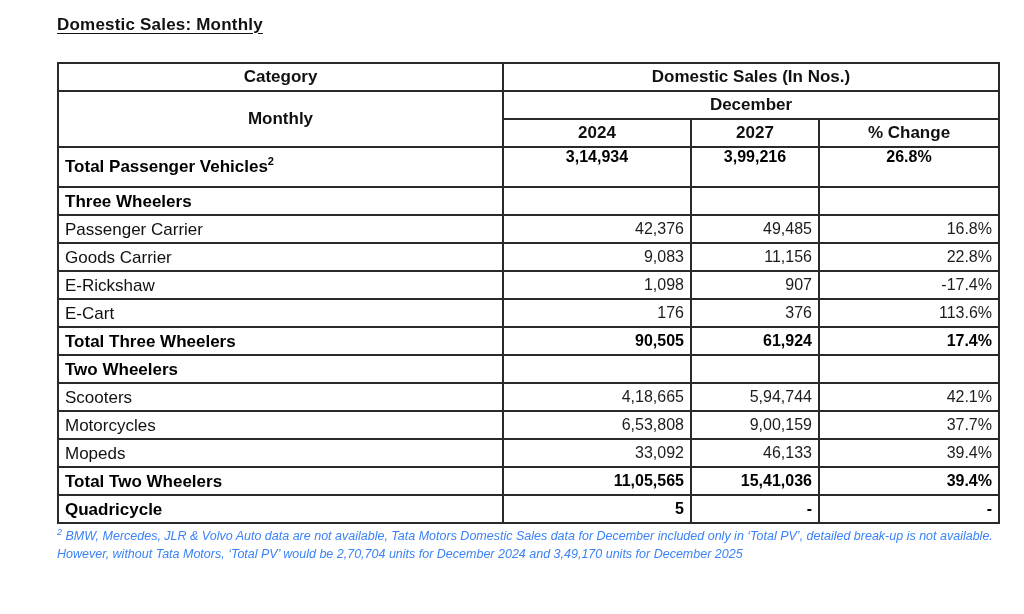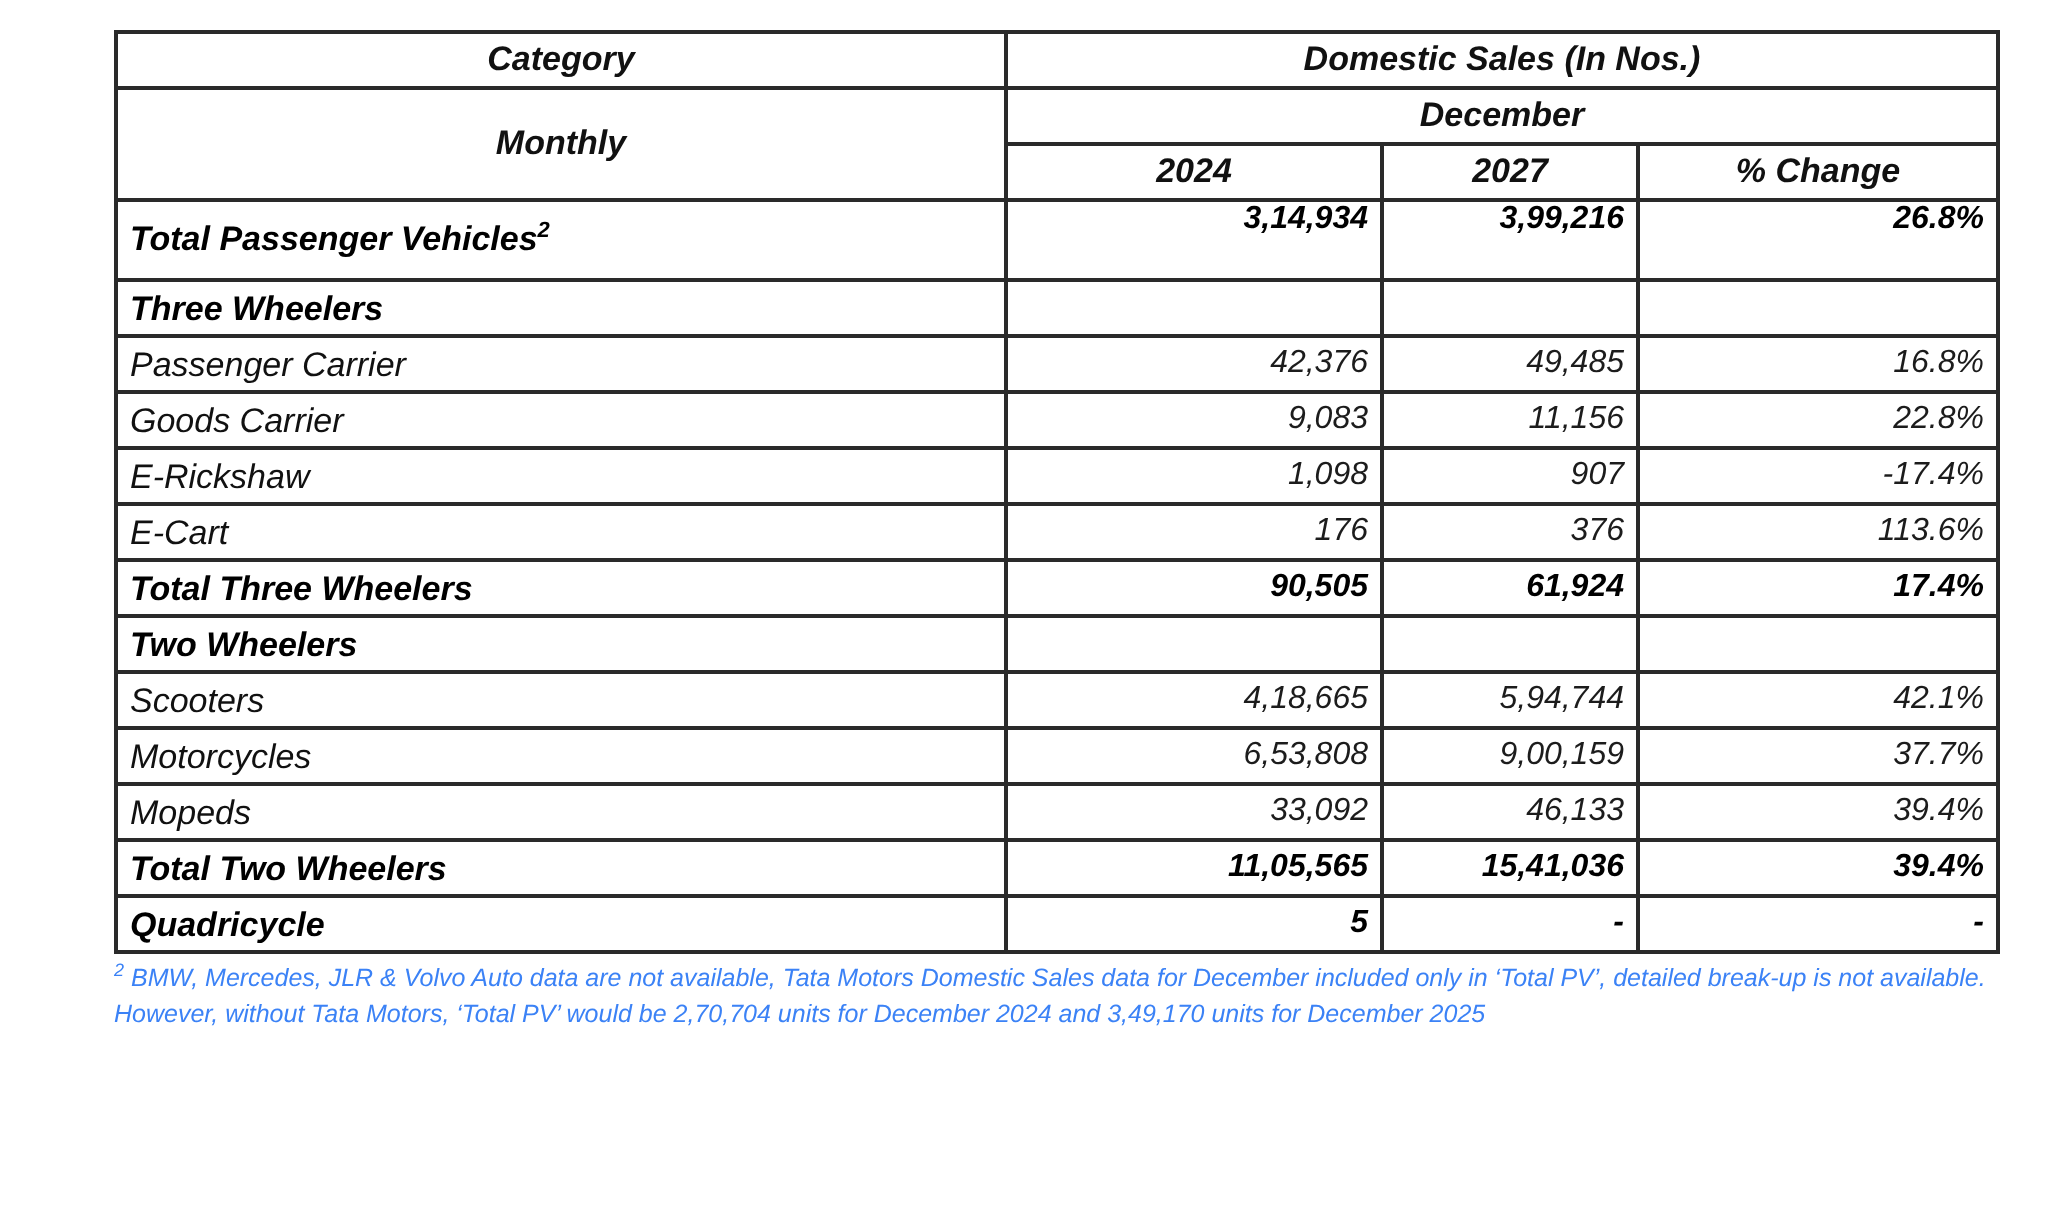--- a/index.html
+++ b/index.html
@@ -22,21 +22,20 @@
     font-weight: bold;
     text-decoration: underline;
     text-underline-offset: 3px;
     margin: 0 0 27px 0;
     letter-spacing: 0.2px;
   }
   table.sales {
     border-collapse: collapse;
     table-layout: fixed;
     width: 941px;
-    font-style: italic;
   }
   table.sales th,
   table.sales td {
     border: 2px solid #2a2a2a;
     padding: 0 6px;
     height: 28px;
     line-height: 1.15;
     overflow: hidden;
     white-space: nowrap;
   }
@@ -66,20 +65,21 @@
     text-align: right;
     padding-right: 12px;
     font-size: 16px;
     vertical-align: middle;
     color: #1c1c1c;
   }
   tr.bold-row td { font-weight: bold; color: #000; }
   tr.row-total-pv td.num {
     vertical-align: bottom;
     padding-bottom: 20px;
+    text-align: center;
   }
   sup.pv-sup {
     font-size: 11px;
     font-weight: bold;
     line-height: 0;
   }
   .footnote {
     width: 945px;
     margin: 4px 0 0 0;
     font-size: 12.5px;
@@ -91,20 +91,21 @@
   .footnote sup {
     font-size: 9px;
     line-height: 0;
   }
 </style>
 </head>
 <body>
 
 <div class="page">
 
+  <h1 class="title">Domestic Sales: Monthly</h1>
 
   <table class="sales">
     <colgroup>
       <col class="c-label">
       <col class="c-2024">
       <col class="c-2025">
       <col class="c-change">
     </colgroup>
     <thead>
       <tr>

